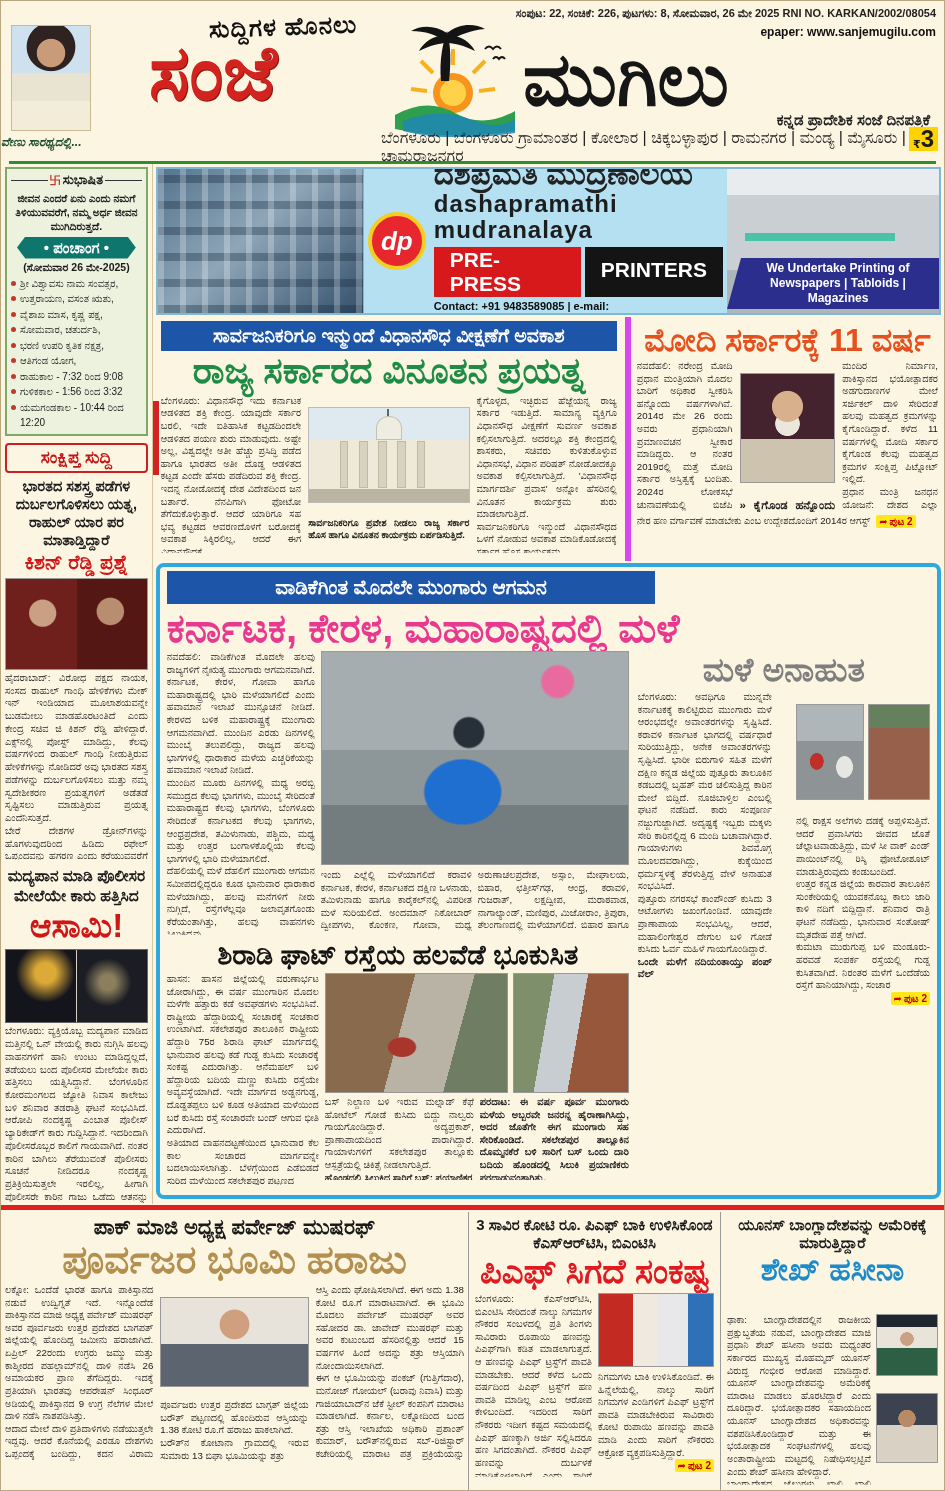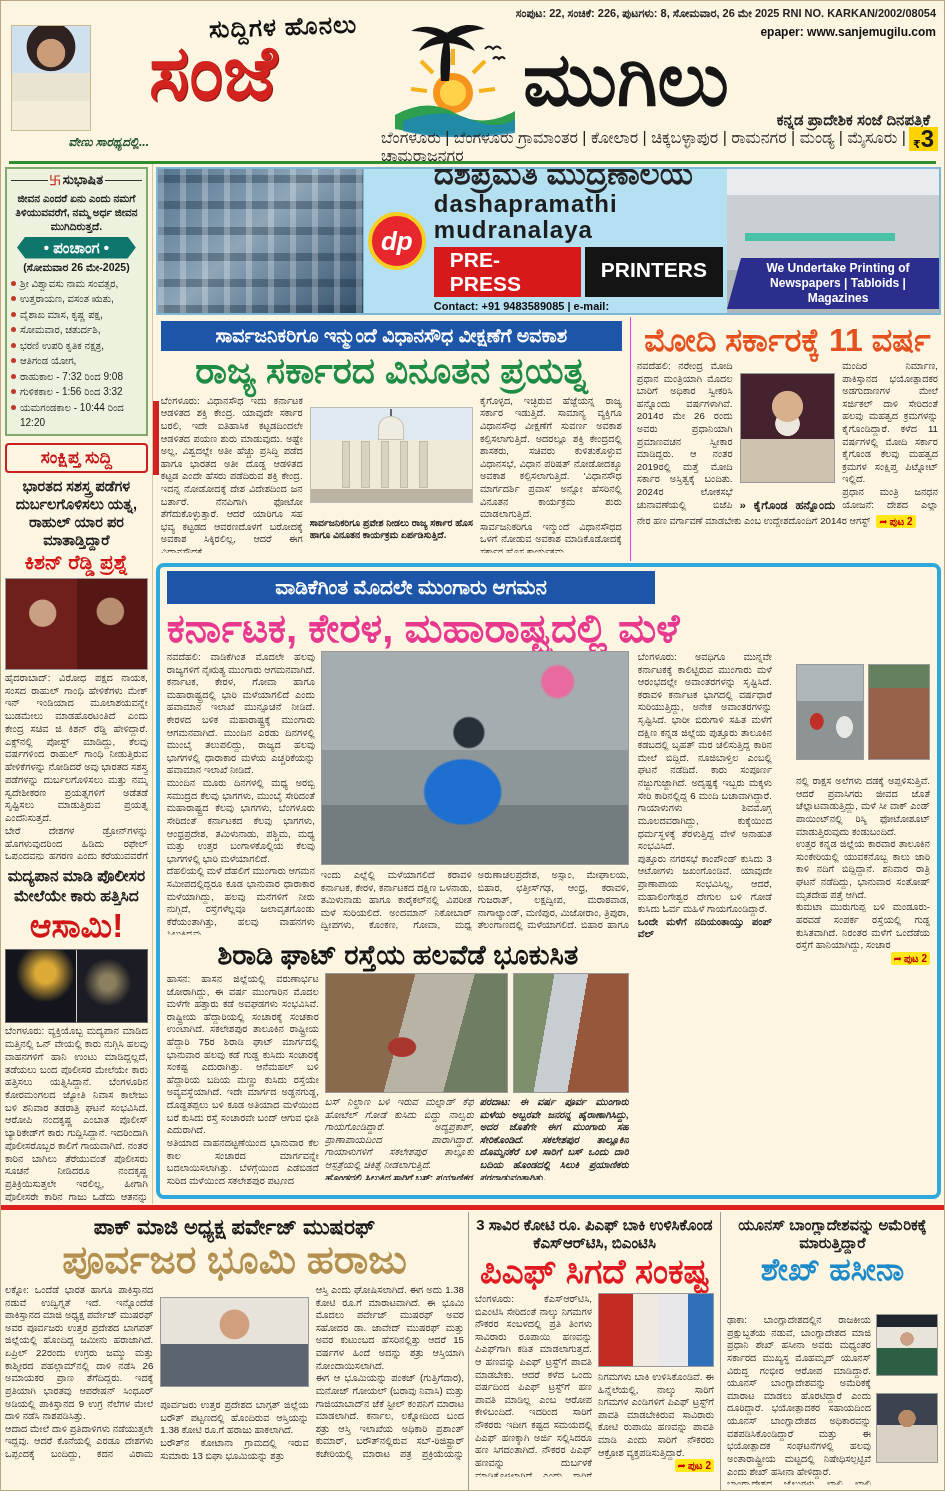--- a/index.html
+++ b/index.html
@@ -8,22 +8,22 @@
         font-family:"Liberation Sans","DejaVu Sans",sans-serif;color:#1a1a1a;overflow:hidden;
         border:1px solid #b9a77f;}
   
   .masthead{height:160px;position:relative;}
   .promoter-ph{position:absolute;left:10px;top:24px;width:80px;height:106px;
      background:
        radial-gradient(circle at 50% 26%, #c99b79 16%, transparent 17%),
        radial-gradient(circle at 50% 20%, #2e2320 26%, transparent 27%),
        linear-gradient(180deg,#cfe0ee 0 45%, #e9e3d2 45% 72%, #f2ecd9 72% 100%);
      border:1px solid #caba93;}
-  .promoter-cap{position:absolute;left:8px;top:134px;width:140px;font-size:12px;font-weight:bold;
-     color:#1d4d2b;font-style:italic;text-align:right;}
+  .promoter-cap{position:absolute;left:0;top:134px;width:140px;font-size:12px;font-weight:bold;
+     color:#1d4d2b;font-style:italic;}
   .tagline{position:absolute;left:208px;top:12px;font-size:24px;font-weight:bold;color:#111;
      transform:rotate(-2deg);letter-spacing:1px;}
   .title-red{position:absolute;left:148px;top:34px;font-size:76px;font-weight:bold;color:#d2231e;
      line-height:1;text-shadow:1px 1px 0 #8a1510;}
   .mast-logo{position:absolute;left:388px;top:18px;}
   .title-black{position:absolute;left:522px;top:42px;font-size:74px;font-weight:bold;color:#161616;line-height:1;}
   .issue-line{position:absolute;right:8px;top:6px;font-size:11px;font-weight:bold;color:#222;white-space:nowrap;}
   .epaper{position:absolute;right:8px;top:24px;font-size:12px;font-weight:bold;color:#111;}
   .subtitle{position:absolute;right:14px;top:110px;font-size:15px;font-weight:bold;color:#222;}
   .editions{position:absolute;left:380px;top:128px;font-size:16px;font-weight:normal;color:#222;}
@@ -87,21 +87,21 @@
   .svc2{background:#141414;color:#fff;font-weight:bold;font-size:21px;padding:11px 16px;}
   .ad-contact{font-size:11px;font-weight:bold;color:#0d0d0d;margin-top:3px;}
   .ad-right{width:212px;position:relative;background:
       linear-gradient(180deg,#e9ecee 0 18%, #c9cfd3 18% 70%, #aeb6ba 70% 100%);}
   .ad-machine-stripe{position:absolute;left:18px;top:64px;width:150px;height:8px;background:#49c2a8;}
   .ad-ribbon{position:absolute;right:0;bottom:4px;background:#2b2e8c;color:#fff;text-align:center;
      font-size:12px;font-weight:bold;line-height:1.25;padding:3px 8px 3px 18px;
      clip-path:polygon(14px 0,100% 0,100% 100%,0 100%);}
   
   .lead-row{height:244px;display:flex;}
-  .lead{width:478px;padding:2px 8px;border-right:1px solid #d946ef;position:relative;}
+  .lead{width:478px;padding:2px 8px;border-right:6px solid #d946ef;position:relative;}
   .red-bar{position:absolute;left:0;top:84px;width:6px;height:74px;background:#d42222;}
   .kicker{background:#1d55a8;color:#fff;font-weight:bold;text-align:center;}
   .lead-kicker{font-size:19px;padding:4px 2px;margin:2px 0;}
   .lead-head{color:#1f8c45;font-size:36px;font-weight:bold;text-align:center;line-height:1.02;margin:2px 0 5px;}
   .cols{display:flex;gap:7px;}
   .tcol{flex:1;font-size:9.7px;text-align:justify;line-height:1.3;white-space:pre-line;overflow:hidden;}
   .lead .tcol{height:158px;}
   .ph-soudha{height:96px;background:
       linear-gradient(180deg,#dfe9f0 0 34%, #efe9da 34% 86%, #bcb4a2 86% 100%);position:relative;border:1px solid #bbb;overflow:hidden;}
   .ph-soudha .dome{position:absolute;left:42%;top:8%;width:16%;height:26%;background:#efece2;border-radius:50% 50% 0 0;border:1px solid #c6c0ae;}
@@ -132,21 +132,21 @@
   .ph-rain{height:214px;border:1px solid #999;background:
       radial-gradient(circle at 77% 14%, #e86a9e 5%, transparent 6%),
       radial-gradient(circle at 48% 38%, #273038 7%, transparent 8%),
       radial-gradient(ellipse at 46% 66%, #1f6fd0 16%, transparent 17%),
       linear-gradient(180deg,#a6adb0 0 46%, #8d9699 46% 72%, #737d80 72% 100%);}
   .mon-bottom{display:flex;gap:6px;margin-top:4px;}
   .mon-bottom .tcol{height:62px;}
   .sh-head{font-size:27px;font-weight:bold;color:#141414;text-align:center;margin:7px 0 4px;line-height:1;}
   .sh-row{display:flex;gap:6px;}
   .sh-col1{width:152px;height:212px;font-size:9.7px;text-align:justify;line-height:1.3;white-space:pre-line;overflow:hidden;}
-  .sh-right{flex:1;font-style:italic;}
+  .sh-right{flex:1;}
   .sh-photos{display:flex;gap:5px;height:120px;}
   .ph-slide1{flex:1.6;border:1px solid #999;background:
       radial-gradient(ellipse at 42% 62%, #a9362c 9%, transparent 10%),
       linear-gradient(105deg,#8a6a4d 0 42%, #b9b3a6 42% 70%, #6f7d62 70% 100%);}
   .ph-slide2{flex:1;border:1px solid #999;background:
       linear-gradient(100deg,#7d8f6b 0 30%, #c8cdd1 30% 55%, #96573b 55% 100%);}
   .sh-bottom{display:flex;gap:6px;margin-top:3px;}
   .sh-bottom .tcol{height:84px;}
   .cal-head{color:#7f7f7f;font-size:33px;font-weight:bold;text-align:center;margin:2px 0 5px;line-height:1;}
   .cal-grid{display:flex;gap:24px;}
@@ -403,20 +403,21 @@
                     <div class="tcol"><span class="bold-lead">ಪರದಾಟ: ಈ ವರ್ಷ ಪೂರ್ವ ಮುಂಗಾರು ಮಳೆಯ ಅಬ್ಬರವೇ ಜನರನ್ನ ಹೈರಾಣಾಗಿಸಿದ್ದು, ಅದರ ಜೊತೆಗೇ ಈಗ ಮುಂಗಾರು ಸಹ ಸೇರಿಕೊಂಡಿದೆ. ಸಕಲೇಶಪುರ ತಾಲ್ಲೂಕಿನ ದೊಮ್ಮನಕೆರೆ ಬಳಿ ಸಾರಿಗೆ ಬಸ್ ಒಂದು ದಾರಿ ಬದಿಯ ಹೊಂಡದಲ್ಲಿ ಸಿಲುಕಿ ಪ್ರಯಾಣಿಕರು ಪರದಾಡುವಂತಾಗಿತ್ತು.</span>
                       
                     </div>
                   </div>
                 </div>
               </div>
             </section>
           </div>
 
           <section class="cal-right">
+            <h2 class="cal-head">ಮಳೆ ಅನಾಹುತ</h2>
             <div class="cal-grid">
               <div class="cal-col cal-col1"><span>ಬೆಂಗಳೂರು: ಅವಧಿಗೂ ಮುನ್ನವೇ ಕರ್ನಾಟಕಕ್ಕೆ ಕಾಲಿಟ್ಟಿರುವ ಮುಂಗಾರು ಮಳೆ ಆರಂಭದಲ್ಲೇ ಅವಾಂತರಗಳನ್ನು ಸೃಷ್ಟಿಸಿದೆ. ಕರಾವಳಿ ಕರ್ನಾಟಕ ಭಾಗದಲ್ಲಿ ವರ್ಷಧಾರೆ ಸುರಿಯುತ್ತಿದ್ದು, ಅನೇಕ ಅವಾಂತರಗಳನ್ನು ಸೃಷ್ಟಿಸಿದೆ. ಭಾರೀ ಬಿರುಗಾಳಿ ಸಹಿತ ಮಳೆಗೆ ದಕ್ಷಿಣ ಕನ್ನಡ ಜಿಲ್ಲೆಯ ಪುತ್ತೂರು ತಾಲೂಕಿನ ಕಡಬದಲ್ಲಿ ಬೃಹತ್ ಮರ ಚಲಿಸುತ್ತಿದ್ದ ಕಾರಿನ ಮೇಲೆ ಬಿದ್ದಿದೆ. ನೂಜಿಬಾಳ್ತಿಲ ಎಂಬಲ್ಲಿ ಘಟನೆ ನಡೆದಿದೆ. ಕಾರು ಸಂಪೂರ್ಣ ನಜ್ಜುಗುಜ್ಜಾಗಿದೆ. ಅದೃಷ್ಟಕ್ಕೆ ಇಬ್ಬರು ಮಕ್ಕಳು ಸೇರಿ ಕಾರಿನಲ್ಲಿದ್ದ 6 ಮಂದಿ ಬಚಾವಾಗಿದ್ದಾರೆ. ಗಾಯಾಳುಗಳು ಶಿವಮೊಗ್ಗ ಮೂಲದವರಾಗಿದ್ದು, ಕುಕ್ಕೆಯಿಂದ ಧರ್ಮಸ್ಥಳಕ್ಕೆ ತೆರಳುತ್ತಿದ್ದ ವೇಳೆ ಅನಾಹುತ ಸಂಭವಿಸಿದೆ.
 ಪುತ್ತೂರು ನಗರಸಭೆ ಕಾಂಪೌಂಡ್ ಕುಸಿದು 3 ಆಟೋಗಳು ಜಖಂಗೊಂಡಿವೆ. ಯಾವುದೇ ಪ್ರಾಣಾಪಾಯ ಸಂಭವಿಸಿಲ್ಲ, ಆದರೆ, ಮಹಾಲಿಂಗೇಶ್ವರ ದೇಗುಲ ಬಳಿ ಗೋಡೆ ಕುಸಿದು ಓರ್ವ ಮಹಿಳೆ ಗಾಯಗೊಂಡಿದ್ದಾರೆ.</span>
                 <div class="bold-lead">ಒಂದೇ ಮಳೆಗೆ ನದಿಯಂತಾಯ್ತು ಪಂಪ್ ವೆಲ್</div>
               </div>
               <div class="cal-col">
                 <div class="cal-ph-row">
                   <div class="ph-flood1"></div>
                   <div class="ph-flood2"></div>
                 </div>

